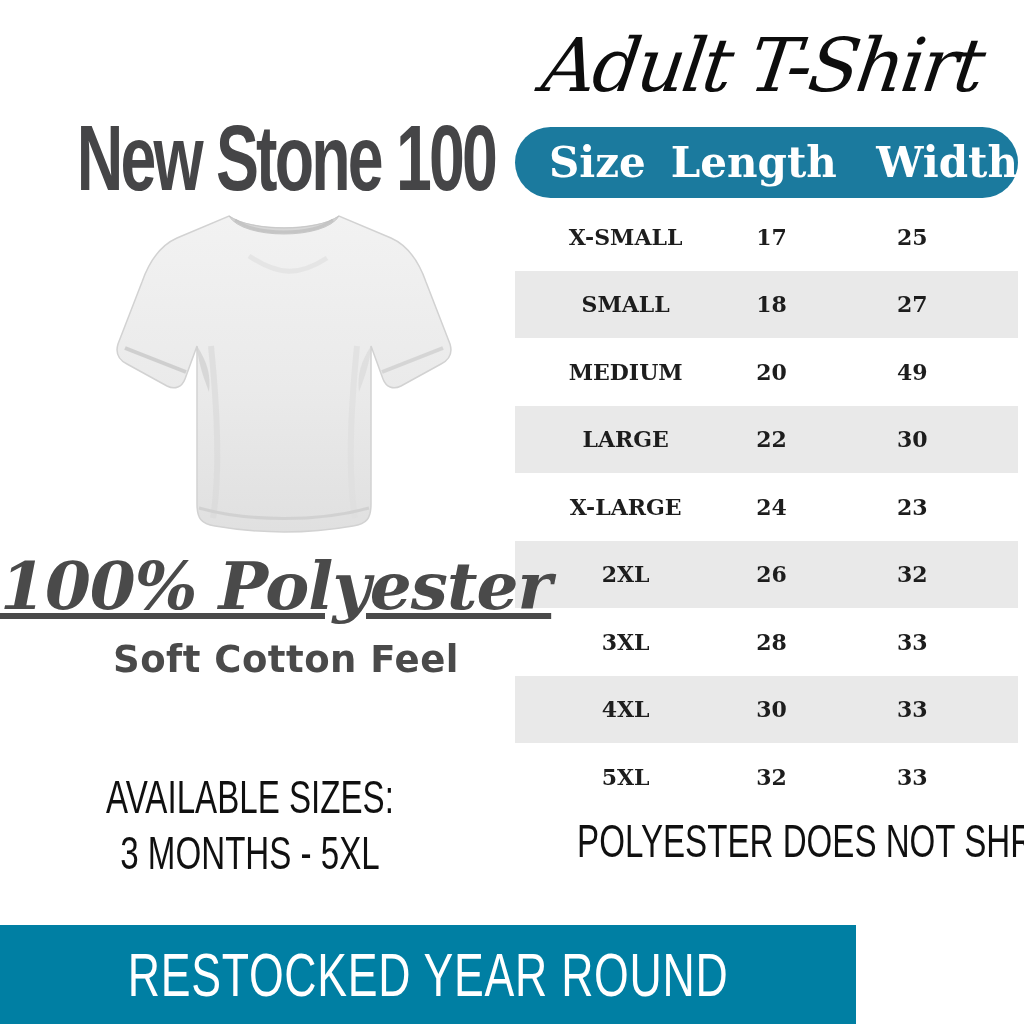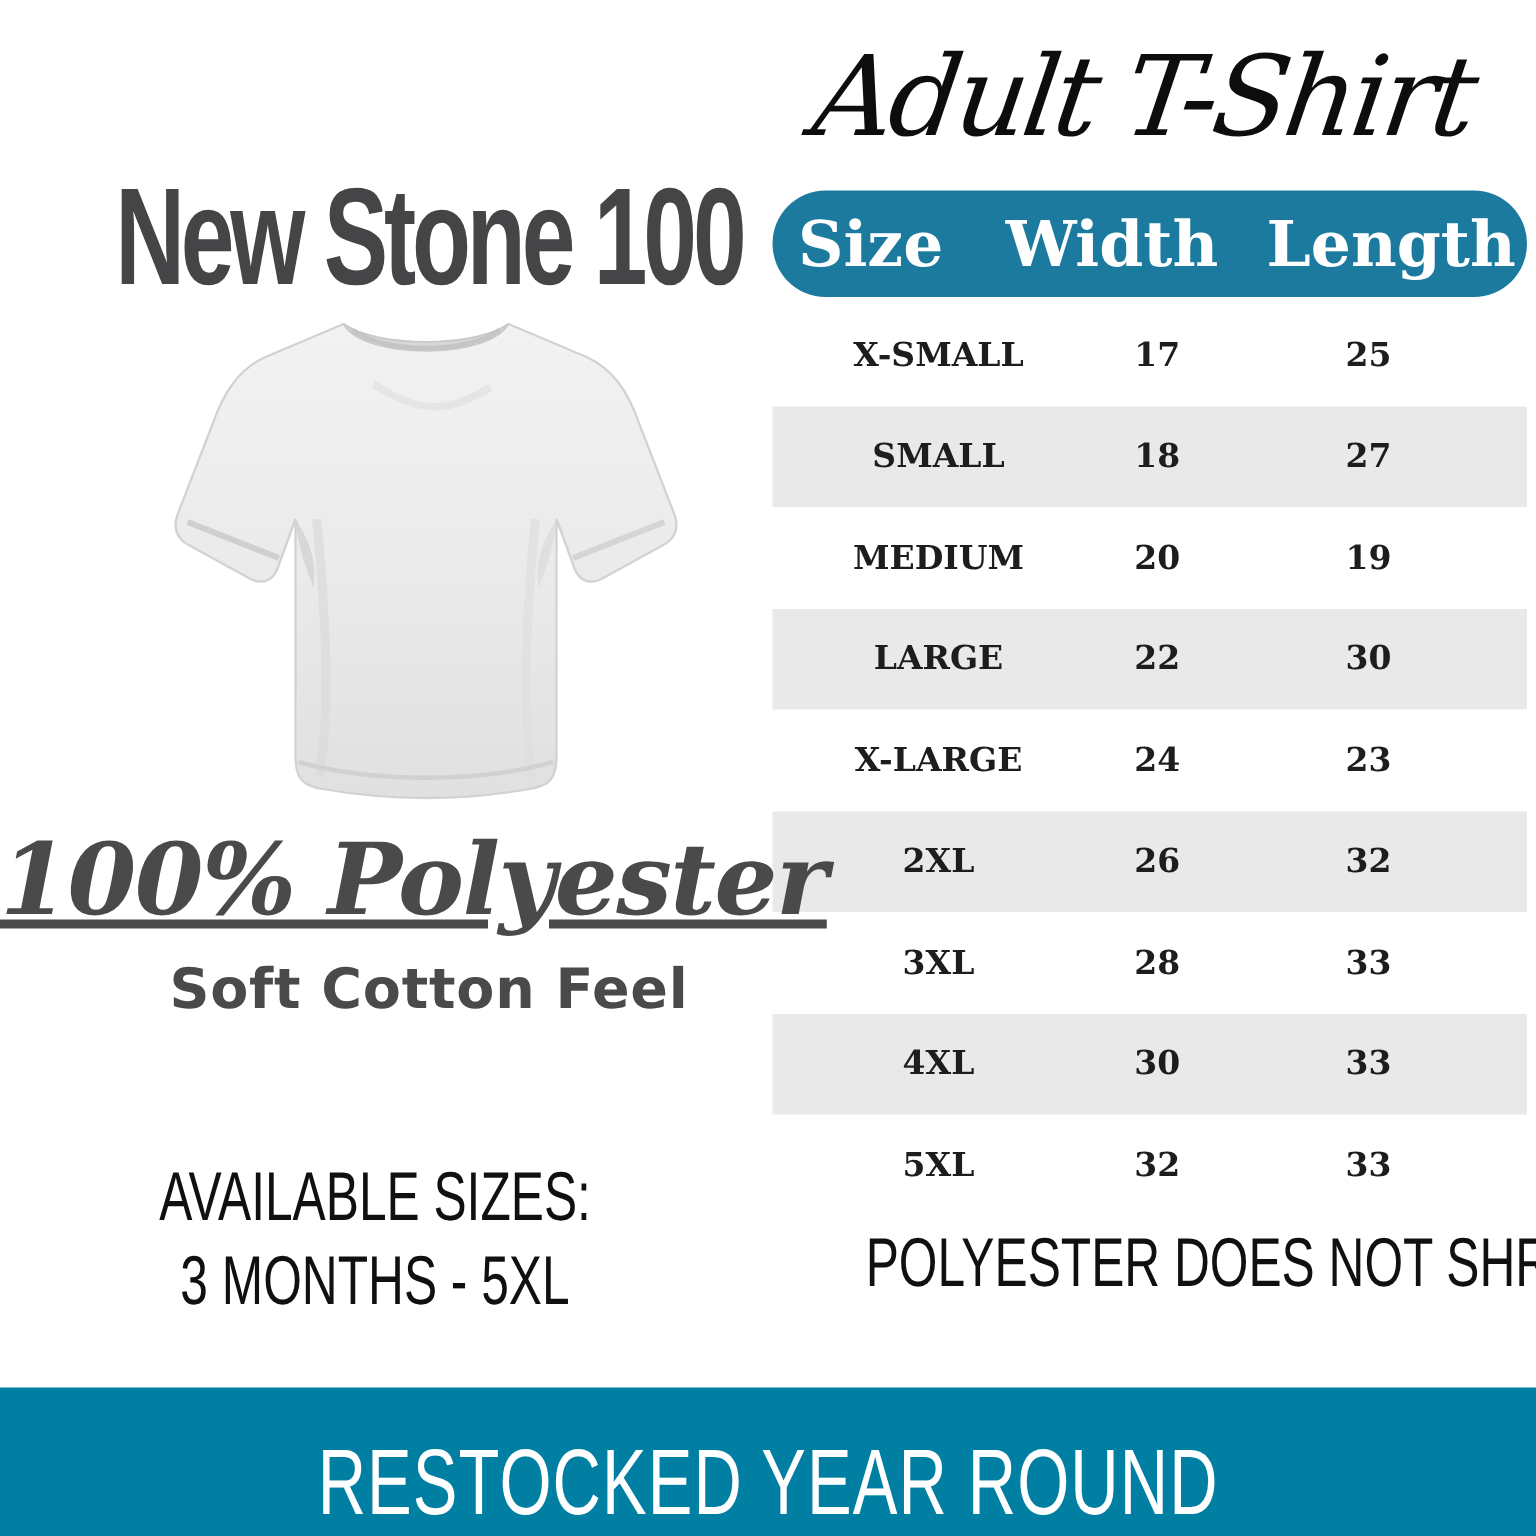--- a/index.html
+++ b/index.html
@@ -13,21 +13,21 @@
     font-family:"DejaVu Serif",serif;font-style:italic;font-weight:normal;
     font-size:74px;color:#0d0d0d;text-align:center;line-height:110px;
     transform:skewX(-8deg);letter-spacing:-3px;white-space:nowrap;
   }
   .chart-header{
     position:absolute;left:515px;top:127px;width:503px;height:71px;
     background:var(--header_teal,#1b7a9e);border-radius:36px;
     display:grid;grid-template-columns:26% 38% 36%;align-items:center;
     font-family:"DejaVu Serif",serif;font-weight:bold;font-size:42px;color:#ffffff;
   }
-  .chart-header span{text-align:center;}
+  .chart-header span{text-align:right;}
   .chart-rows{position:absolute;left:515px;top:203px;width:503px;}
   .row{
     height:67.5px;display:grid;grid-template-columns:44% 14% 42%;align-items:center;
     font-family:"DejaVu Serif",serif;font-weight:bold;font-size:22px;color:var(--table_text,#1d1d1d);
   }
   .row:nth-child(even){background:var(--row_alt,#e9e9e9);}
   .row .c{text-align:center;white-space:nowrap;}
   .note{
     position:absolute;left:505px;top:816px;width:515px;text-align:center;
     font-size:46px;line-height:1.1;color:#101010;
@@ -52,57 +52,57 @@
     color:var(--script_gray,#4a4a4a);letter-spacing:0.5px;padding-left:32px;
   }
   .avail-label,.avail-value{
     position:absolute;left:0px;width:500px;text-align:center;color:#101010;
     transform:scaleX(0.72);transform-origin:50% 50%;white-space:nowrap;
   }
   .avail-label{top:770px;font-size:46px;}
   .avail-value{top:826px;font-size:46px;}
   
   .banner{
-    position:absolute;left:0;top:925px;width:1024px;height:99px;
+    position:absolute;left:0;top:925px;width:856px;height:99px;
     background:var(--banner_teal,#007fa3);
-    display:flex;align-items:flex-end;justify-content:center;
+    display:flex;align-items:center;justify-content:center;
   }
   .banner-text{
     color:#ffffff;font-size:62px;letter-spacing:1px;
     transform:scaleX(0.72);transform-origin:50% 50%;white-space:nowrap;
   }
 </style>
 </head>
 <body>
 
 <div class="canvas">
 
   <div class="script-title">Adult T-Shirt</div>
 
   <div class="chart-header">
     <span>Size</span>
+    <span>Length</span>
     <span>Width</span>
-    <span>Length</span>
   </div>
 
   <div class="chart-rows">
     <div class="row">
       <span class="c">X-SMALL</span>
       <span class="c">17</span>
       <span class="c">25</span>
     </div>
     <div class="row">
       <span class="c">SMALL</span>
       <span class="c">18</span>
       <span class="c">27</span>
     </div>
     <div class="row">
       <span class="c">MEDIUM</span>
       <span class="c">20</span>
-      <span class="c">19</span>
+      <span class="c">49</span>
     </div>
     <div class="row">
       <span class="c">LARGE</span>
       <span class="c">22</span>
       <span class="c">30</span>
     </div>
     <div class="row">
       <span class="c">X-LARGE</span>
       <span class="c">24</span>
       <span class="c">23</span>

